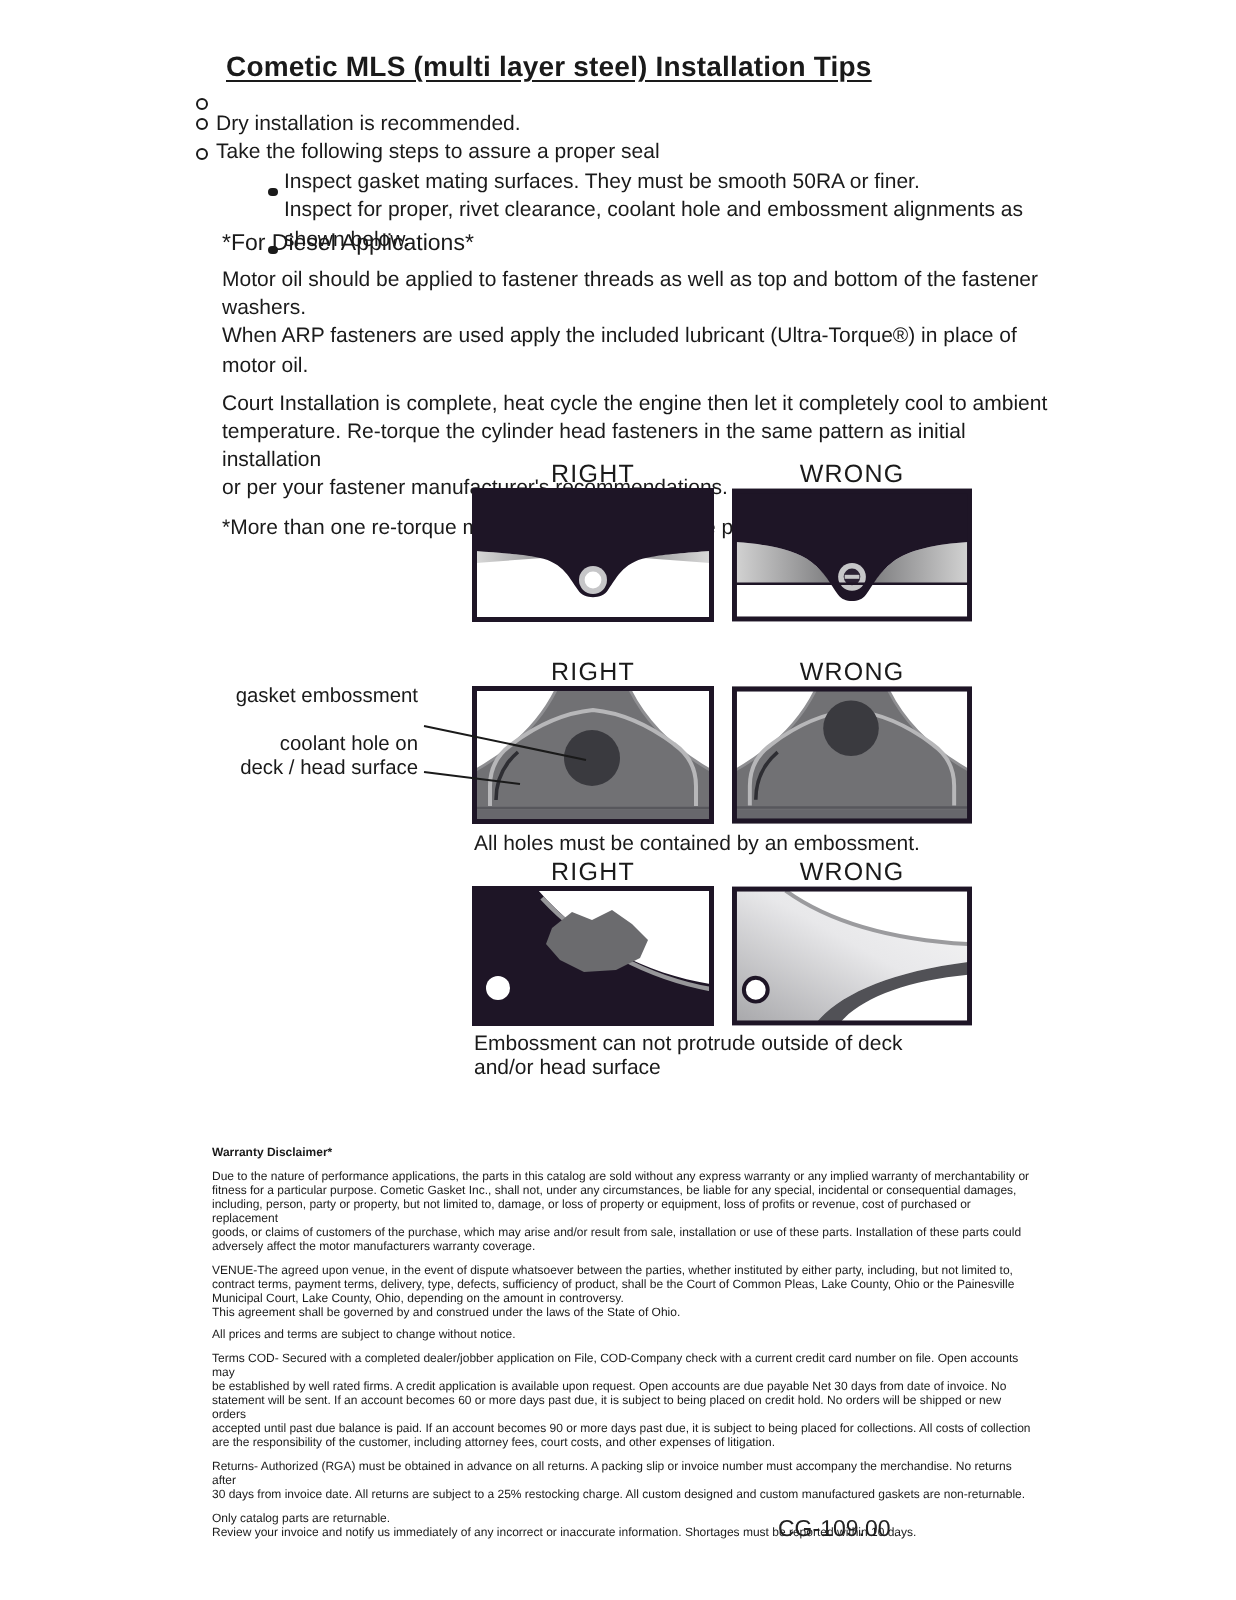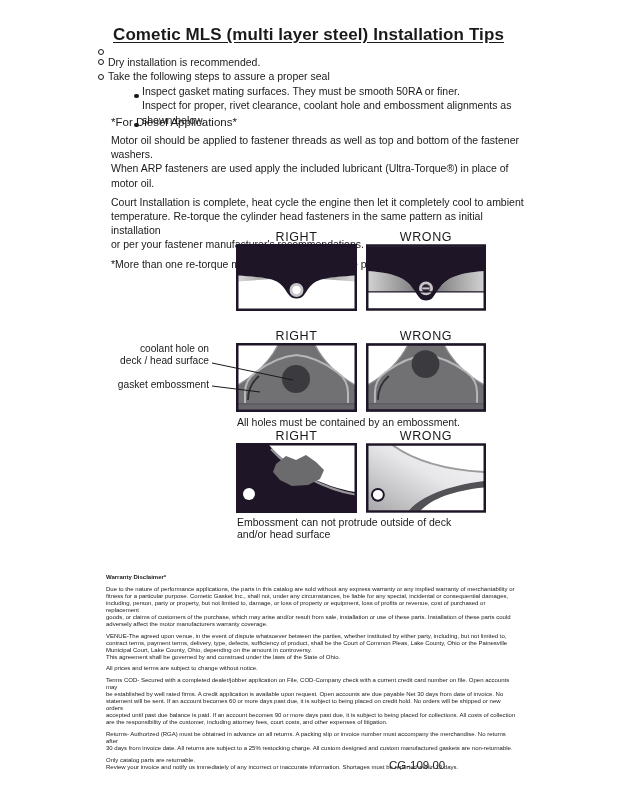--- a/index.html
+++ b/index.html
@@ -1,19 +1,19 @@
 <!DOCTYPE html>
 <html><head>
 <meta charset="utf-8">
 <style>
   html,body{margin:0;padding:0;background:#ffffff;}
   .page{position:relative;width:618px;height:800px;background:#ffffff;overflow:hidden;
         font-family:"Liberation Sans", sans-serif;color:#1a1a1a;}
 
-  .title{position:absolute;left:113px;top:25px;font-size:17px;font-weight:bold;
+  .title{position:absolute;left:113px;top:25px;font-size:14px;font-weight:bold;
          text-decoration:underline;text-underline-offset:2px;letter-spacing:0.1px;}
 
   .bullets{position:absolute;left:98px;top:44px;width:436px;}
   .b-row{display:flex;align-items:flex-start;line-height:14.6px;font-size:10.5px;}
   .b-row.sub{margin-left:36px;align-items:flex-end;}
   .b-open{flex:0 0 auto;width:4px;height:4px;border:1px solid #1a1a1a;border-radius:50%;
           margin:4.5px 4px 0 0;}
   .b-fill{flex:0 0 auto;width:4.5px;height:4.5px;background:#1a1a1a;border-radius:50%;
           margin:4.5px 3.5px 0 0;}
 
@@ -158,23 +158,23 @@
         <circle cx="60" cy="21" r="14" fill="#3a3a3f"></circle>
         <line x1="2" y1="61" x2="119" y2="61" stroke="#57575c" stroke-width="1.3"></line>
         <rect x="2" y="62" width="117" height="5.5" fill="#67676c"></rect>
         <rect x="1.25" y="1.25" width="118.5" height="66.5" fill="none" stroke="#1e1526" stroke-width="2.5"></rect>
       </svg>
     </div>
   </div>
   <div class="dg-caption" style="left:237px;top:416px;text-align:center;">All holes must be contained by an embossment.</div>
 
   <div class="annotations">
+    <div class="ann">gasket embossment</div>
     <div class="ann">coolant hole on
 deck / head surface</div>
-    <div class="ann">gasket embossment</div>
   </div>
   <svg class="leader-lines" width="618" height="800" viewBox="0 0 618 800">
     <line x1="212" y1="363" x2="293" y2="380" stroke="#1a1a1a" stroke-width="1"></line>
     <line x1="212" y1="386" x2="260" y2="392" stroke="#1a1a1a" stroke-width="1"></line>
   </svg>
 
   <div class="dg" style="left:236px;top:430px;">
     <div class="dg-col">
       <div class="dg-label">RIGHT</div>
       <svg width="121" height="70" viewBox="0 0 121 70">

